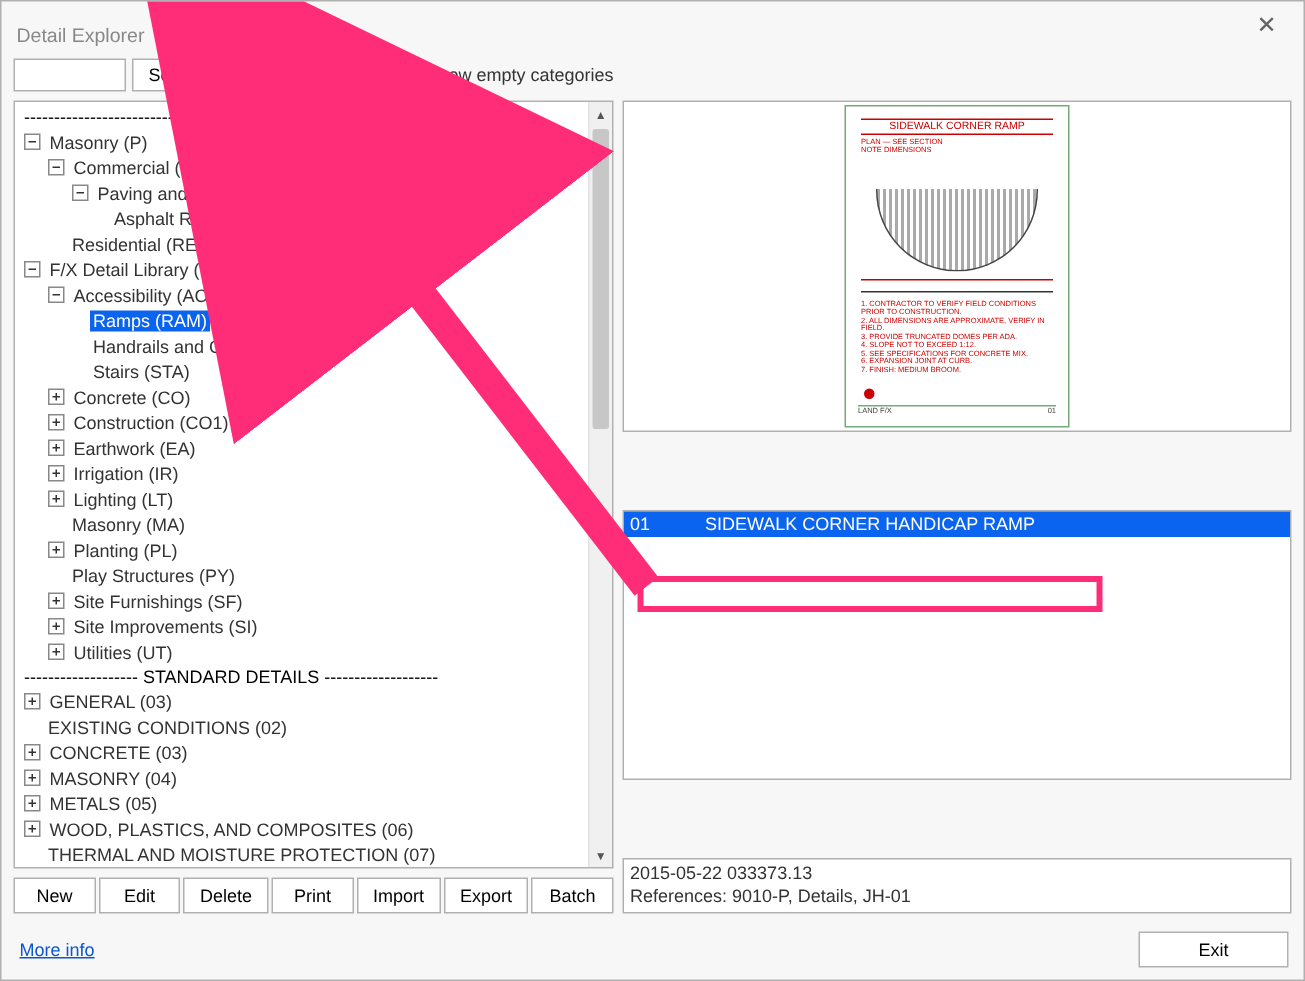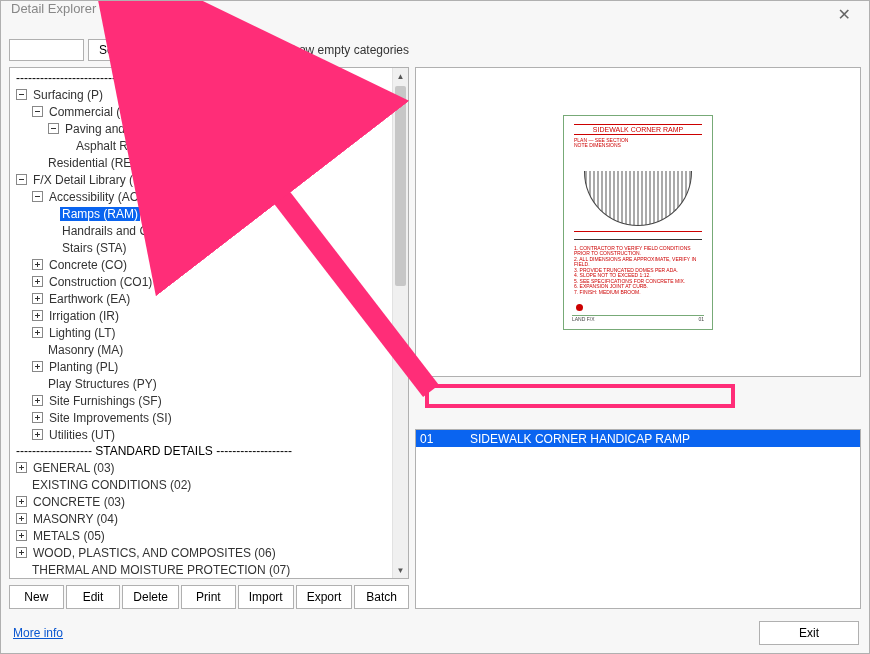--- a/index.html
+++ b/index.html
@@ -1,18 +1,18 @@
 <!DOCTYPE html>
 <html><head>
 <meta charset="utf-8">
 <style>
   * { box-sizing: border-box; }
   html,body { margin:0; padding:0; font-family: "Segoe UI", Tahoma, Arial, sans-serif; font-size:12px; color:#333; background:#fff; }
   .window { width:870px; height:654px; border:1px solid #b0b0b0; background:#f7f7f7; display:flex; flex-direction:column; position:relative; }
-  .titlebar { height:30px; display:flex; align-items:flex-start; padding:0 10px; color:#888; font-size:13px; }
+  .titlebar { height:30px; display:flex; align-items:flex-end; padding:0 10px; color:#888; font-size:13px; }
   .titlebar .title { flex:1; }
   .titlebar .close { font-size:16px; color:#666; cursor:default; padding:4px 8px;}
   .body { flex:1; display:flex; padding:8px 8px 6px 8px; gap:6px; min-height:0;}
   .left { width:400px; display:flex; flex-direction:column; min-height:0;}
   .toolbar-row { display:flex; gap:4px; }
   .searchbox { width:75px; height:22px; border:1px solid #b0b0b0; background:#fff; }
   .btn { background:#fff; border:1px solid #b0b0b0; height:22px; padding:0 10px; font-size:12px; cursor:default; }
   .btn.sm { padding:0 6px; }
   .chkwrap { display:flex; align-items:center; gap:4px; margin-left:auto; font-size:12px; color:#333; }
   .chk { width:14px; height:14px; background:#0a64c9; border-radius:2px; position:relative; }
@@ -82,21 +82,21 @@
       </div>
 
       <div class="tree-outer">
         <div class="tree-scroll">
           <div class="section-divider">-------------------------- DETAILS ---------------------------</div>
           <ul class="tree">
             <li>
                 <div class="row">
                   <span class="indent" style="width:4px"></span>
                   <span class="exp h"></span>
-                  <span class="lbl">Surfacing (P)</span>
+                  <span class="lbl">Masonry (P)</span>
                 </div>
               <ul>
                 <li>
                     <div class="row">
                       <span class="indent" style="width:20px"></span>
                       <span class="exp h"></span>
                       <span class="lbl">Commercial (CO)</span>
                     </div>
                   <ul>
                     <li>
@@ -329,20 +329,24 @@
         </div>
       </div>
 
       <div class="list-area">
         <div class="list-row">
           <span class="num">01</span>
           <span>SIDEWALK CORNER HANDICAP RAMP</span>
         </div>
       </div>
 
+      <div class="status">
+        <div>2015-05-22  033373.13</div>
+        <div>References: 9010-P, Details, JH-01</div>
+      </div>
     </div>
   </div>
 
   <div class="footer">
     <a class="moreinfo">More info</a>
     <div class="exitbtn"><button class="btn">Exit</button></div>
   </div>
 
   <div class="highlight-box" style="left:424px; top:383px; width:310px; height:24px;"></div>
   <svg class="arrow-layer">

